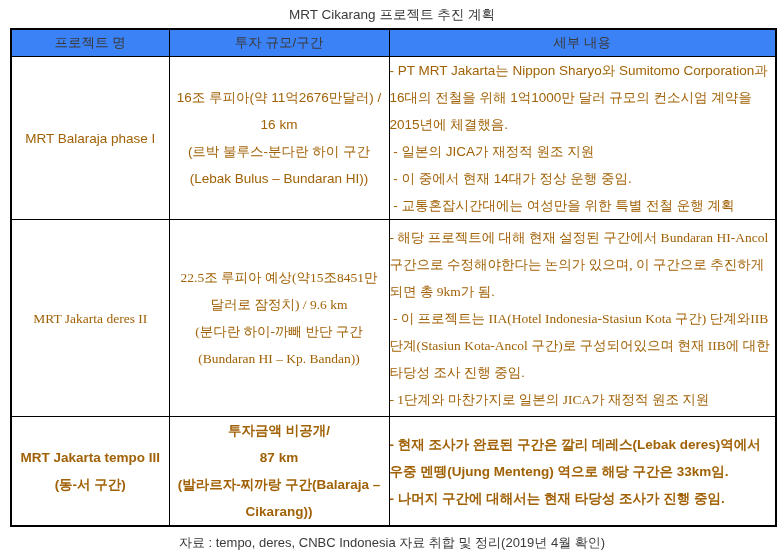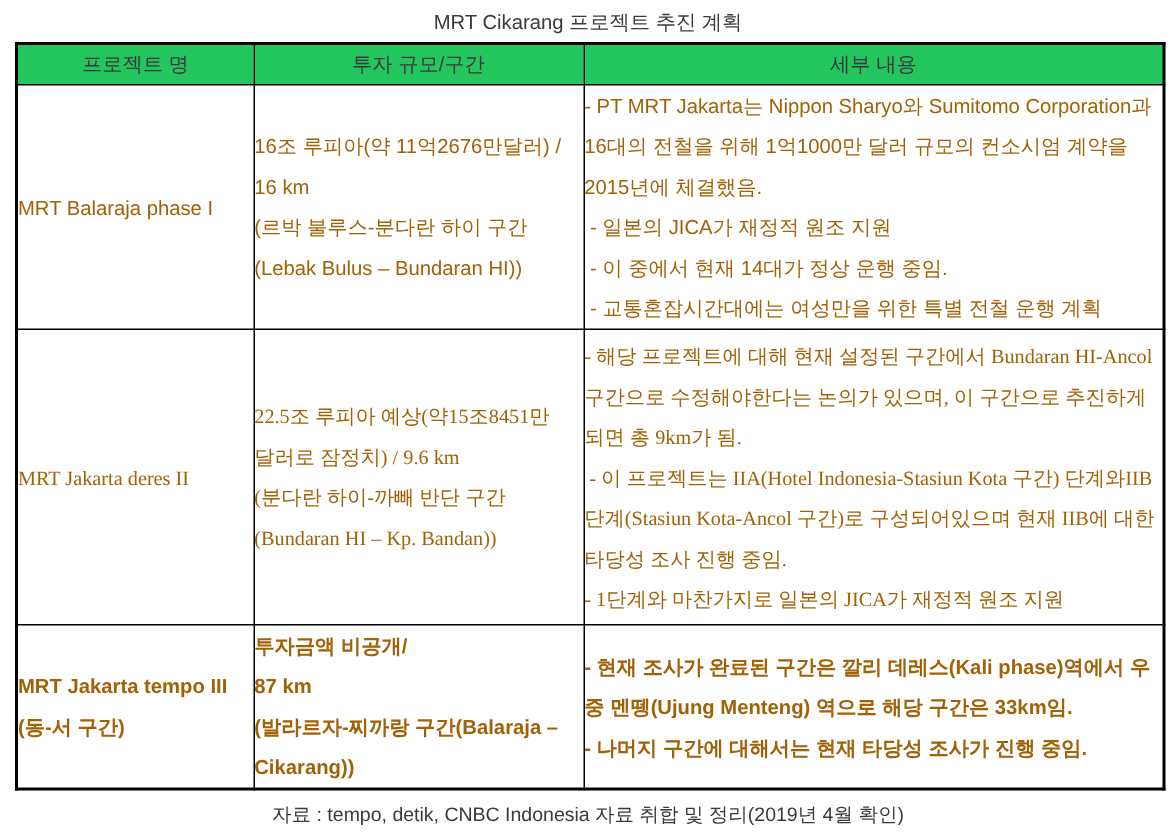--- a/index.html
+++ b/index.html
@@ -34,30 +34,31 @@
     font-size: 13.5px;
     font-weight: normal;
     color: #a16207;
     padding: 0;
     overflow: hidden;
   }
   col.c1 { width: 158px; }
   col.c2 { width: 220px; }
   col.c3 { width: 387px; }
   tr.header-row th {
-    background: #22c55e;
+    background: #3b82f6;
     height: 26px;
     text-align: center;
     vertical-align: middle;
     color: #3a3a3a;
   }
   tr.r1 td { height: 162px; }
   tr.r2 td { height: 196px; font-family: Liberation Serif, serif; }
   tr.r3 td { height: 106px; font-weight: bold; }
   td.cell-center {
+    text-align: center;
     vertical-align: middle;
     white-space: pre-line;
     line-height: 27px;
   }
   td.cell-details {
     text-align: left;
     vertical-align: middle;
     white-space: pre-wrap;
     line-height: 27px;
     padding: 0 4px 0 7px;
@@ -110,19 +111,19 @@
  - 이 프로젝트는 IIA(Hotel Indonesia-Stasiun Kota 구간) 단계와IIB단계(Stasiun Kota-Ancol 구간)로 구성되어있으며 현재 IIB에 대한 타당성 조사 진행 중임.
 - 1단계와 마찬가지로 일본의 JICA가 재정적 원조 지원</td>
     </tr>
     <tr class="r3">
       <td class="cell-center">MRT Jakarta tempo III
 (동-서 구간)</td>
       <td class="cell-center">투자금액 비공개/
 87 km
 (발라르자-찌까랑 구간(Balaraja –
 Cikarang))</td>
-      <td class="cell-details">- 현재 조사가 완료된 구간은 깔리 데레스(Kali phase)역에서 우중 멘뗑(Ujung Menteng) 역으로 해당 구간은 33km임.
+      <td class="cell-details">- 현재 조사가 완료된 구간은 깔리 데레스(Lebak deres)역에서 우중 멘뗑(Ujung Menteng) 역으로 해당 구간은 33km임.
 - 나머지 구간에 대해서는 현재 타당성 조사가 진행 중임.</td>
     </tr>
   </tbody>
 </table>
 
-<div class="source-note">자료 : tempo, detik, CNBC Indonesia 자료 취합 및 정리(2019년 4월 확인)</div>
+<div class="source-note">자료 : tempo, deres, CNBC Indonesia 자료 취합 및 정리(2019년 4월 확인)</div>
 
 </body></html>

